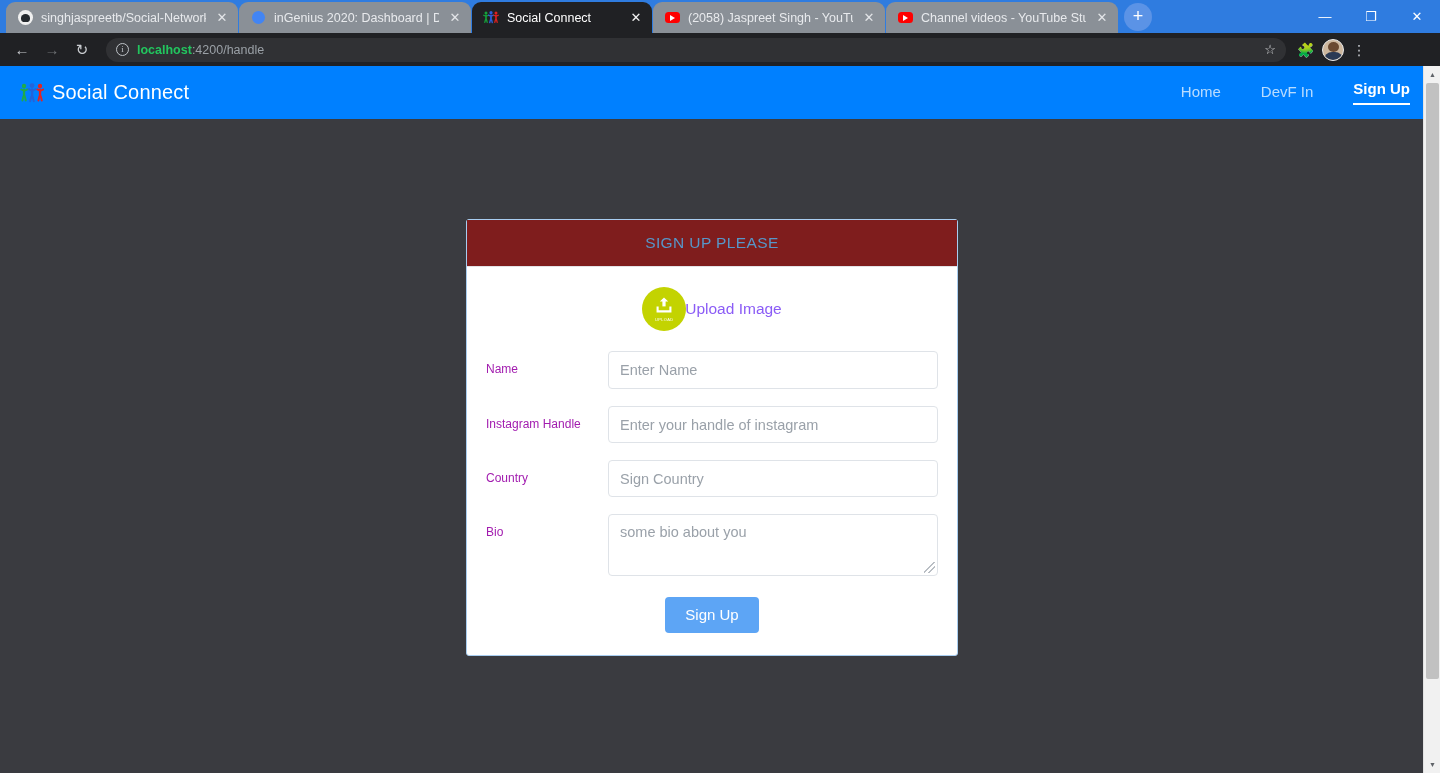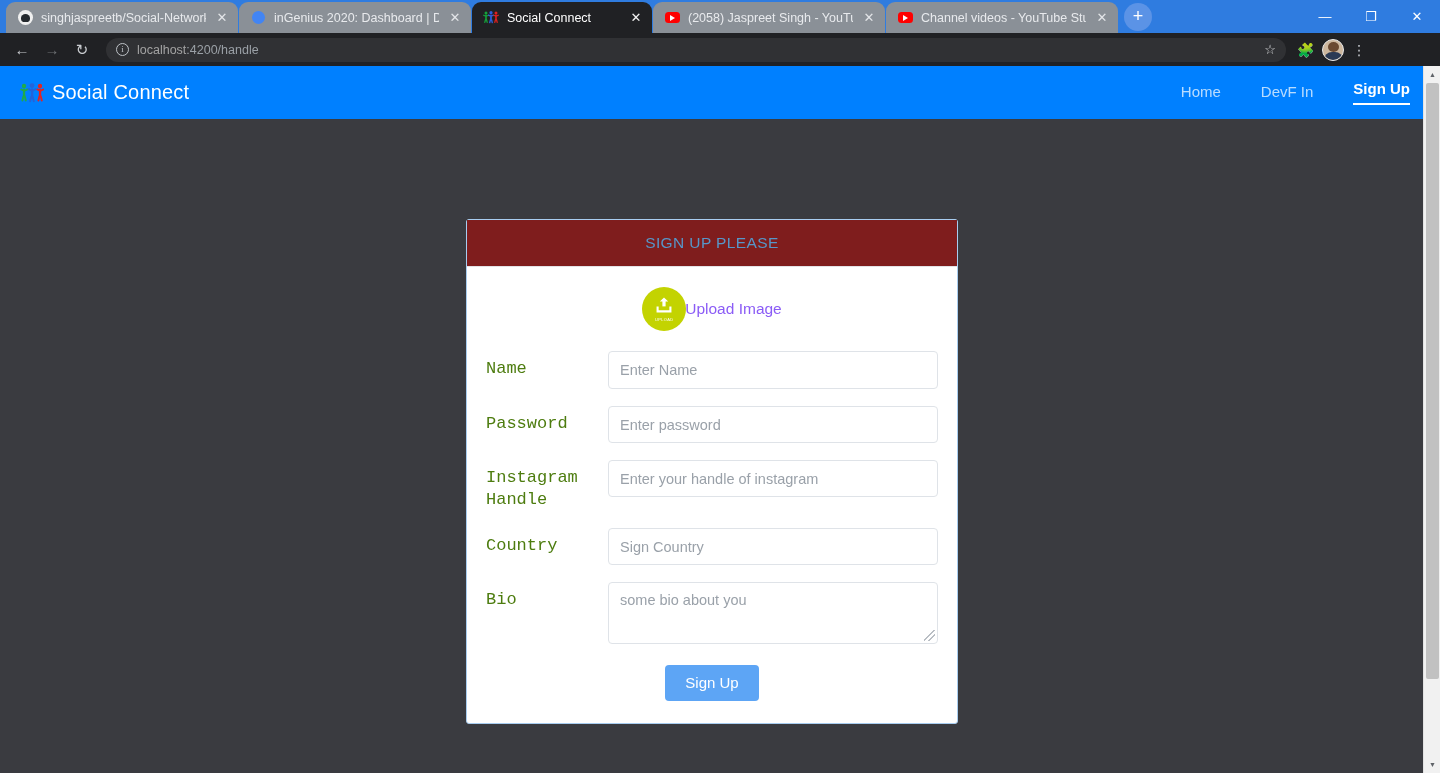--- a/index.html
+++ b/index.html
@@ -136,21 +136,21 @@
   }
   .omni-info {
     width: 13px; height: 13px; border-radius: 50%;
     border: 1.3px solid #bdc1c6;
     color: #bdc1c6;
     font-size: 9px; line-height: 11px; text-align: center;
     flex: 0 0 auto;
     font-family: "Liberation Serif", serif;
   }
   .omni-url { font-size: 12.5px; color: #9aa0a6; white-space: nowrap; }
-  .omni-url b { color: #a3a3a3; font-weight: 400; }
+  .omni-url b { color: #22c55e; font-weight: 700; }
   .omni-star {
     margin-left: auto; color: #d4d6d9; font-size: 13px; flex: 0 0 auto;
   }
   .tool-right { display: flex; align-items: center; gap: 4px; padding-right: 2px; }
   .ext-icon { width: 24px; color: #9aa0a6; font-size: 14px; text-align: center; }
   .avatar {
     width: 22px; height: 22px; border-radius: 50%;
     background: #cdb79e;
     overflow: hidden; position: relative;
     border: 1px solid #e8e8e8;
@@ -250,25 +250,24 @@
   }
 
   .form-row {
     display: flex;
     align-items: flex-start;
     margin-bottom: 17px;
   }
   .form-label {
     width: 122px;
     flex: 0 0 122px;
-    font-size: 17px;
-    color: #4d7c0f;
+    font-size: 12px;
+    color: #a21caf;
     line-height: 22px;
     padding-top: 7px;
-    font-family: Liberation Mono, monospace;
   }
   .field {
     flex: 1 1 auto;
     height: 37px;
     border: 1px solid #dfe3e8;
     border-radius: 4px;
     background: #ffffff;
     display: flex;
     align-items: center;
     padding: 0 11px;
@@ -491,24 +490,20 @@
           </div>
           <span class="upload-label">Upload Image</span>
         </div>
 
         <div class="form-row">
           <label class="form-label">Name</label>
           <div class="field tall">Enter Name</div>
         </div>
 
 
-        <div class="form-row">
-          <label class="form-label">Password</label>
-          <div class="field">Enter password</div>
-        </div>
 
         <div class="form-row">
           <label class="form-label">Instagram Handle</label>
           <div class="field">Enter your handle of instagram</div>
         </div>
 
         <div class="form-row">
           <label class="form-label">Country</label>
           <div class="field">Sign Country</div>
         </div>

